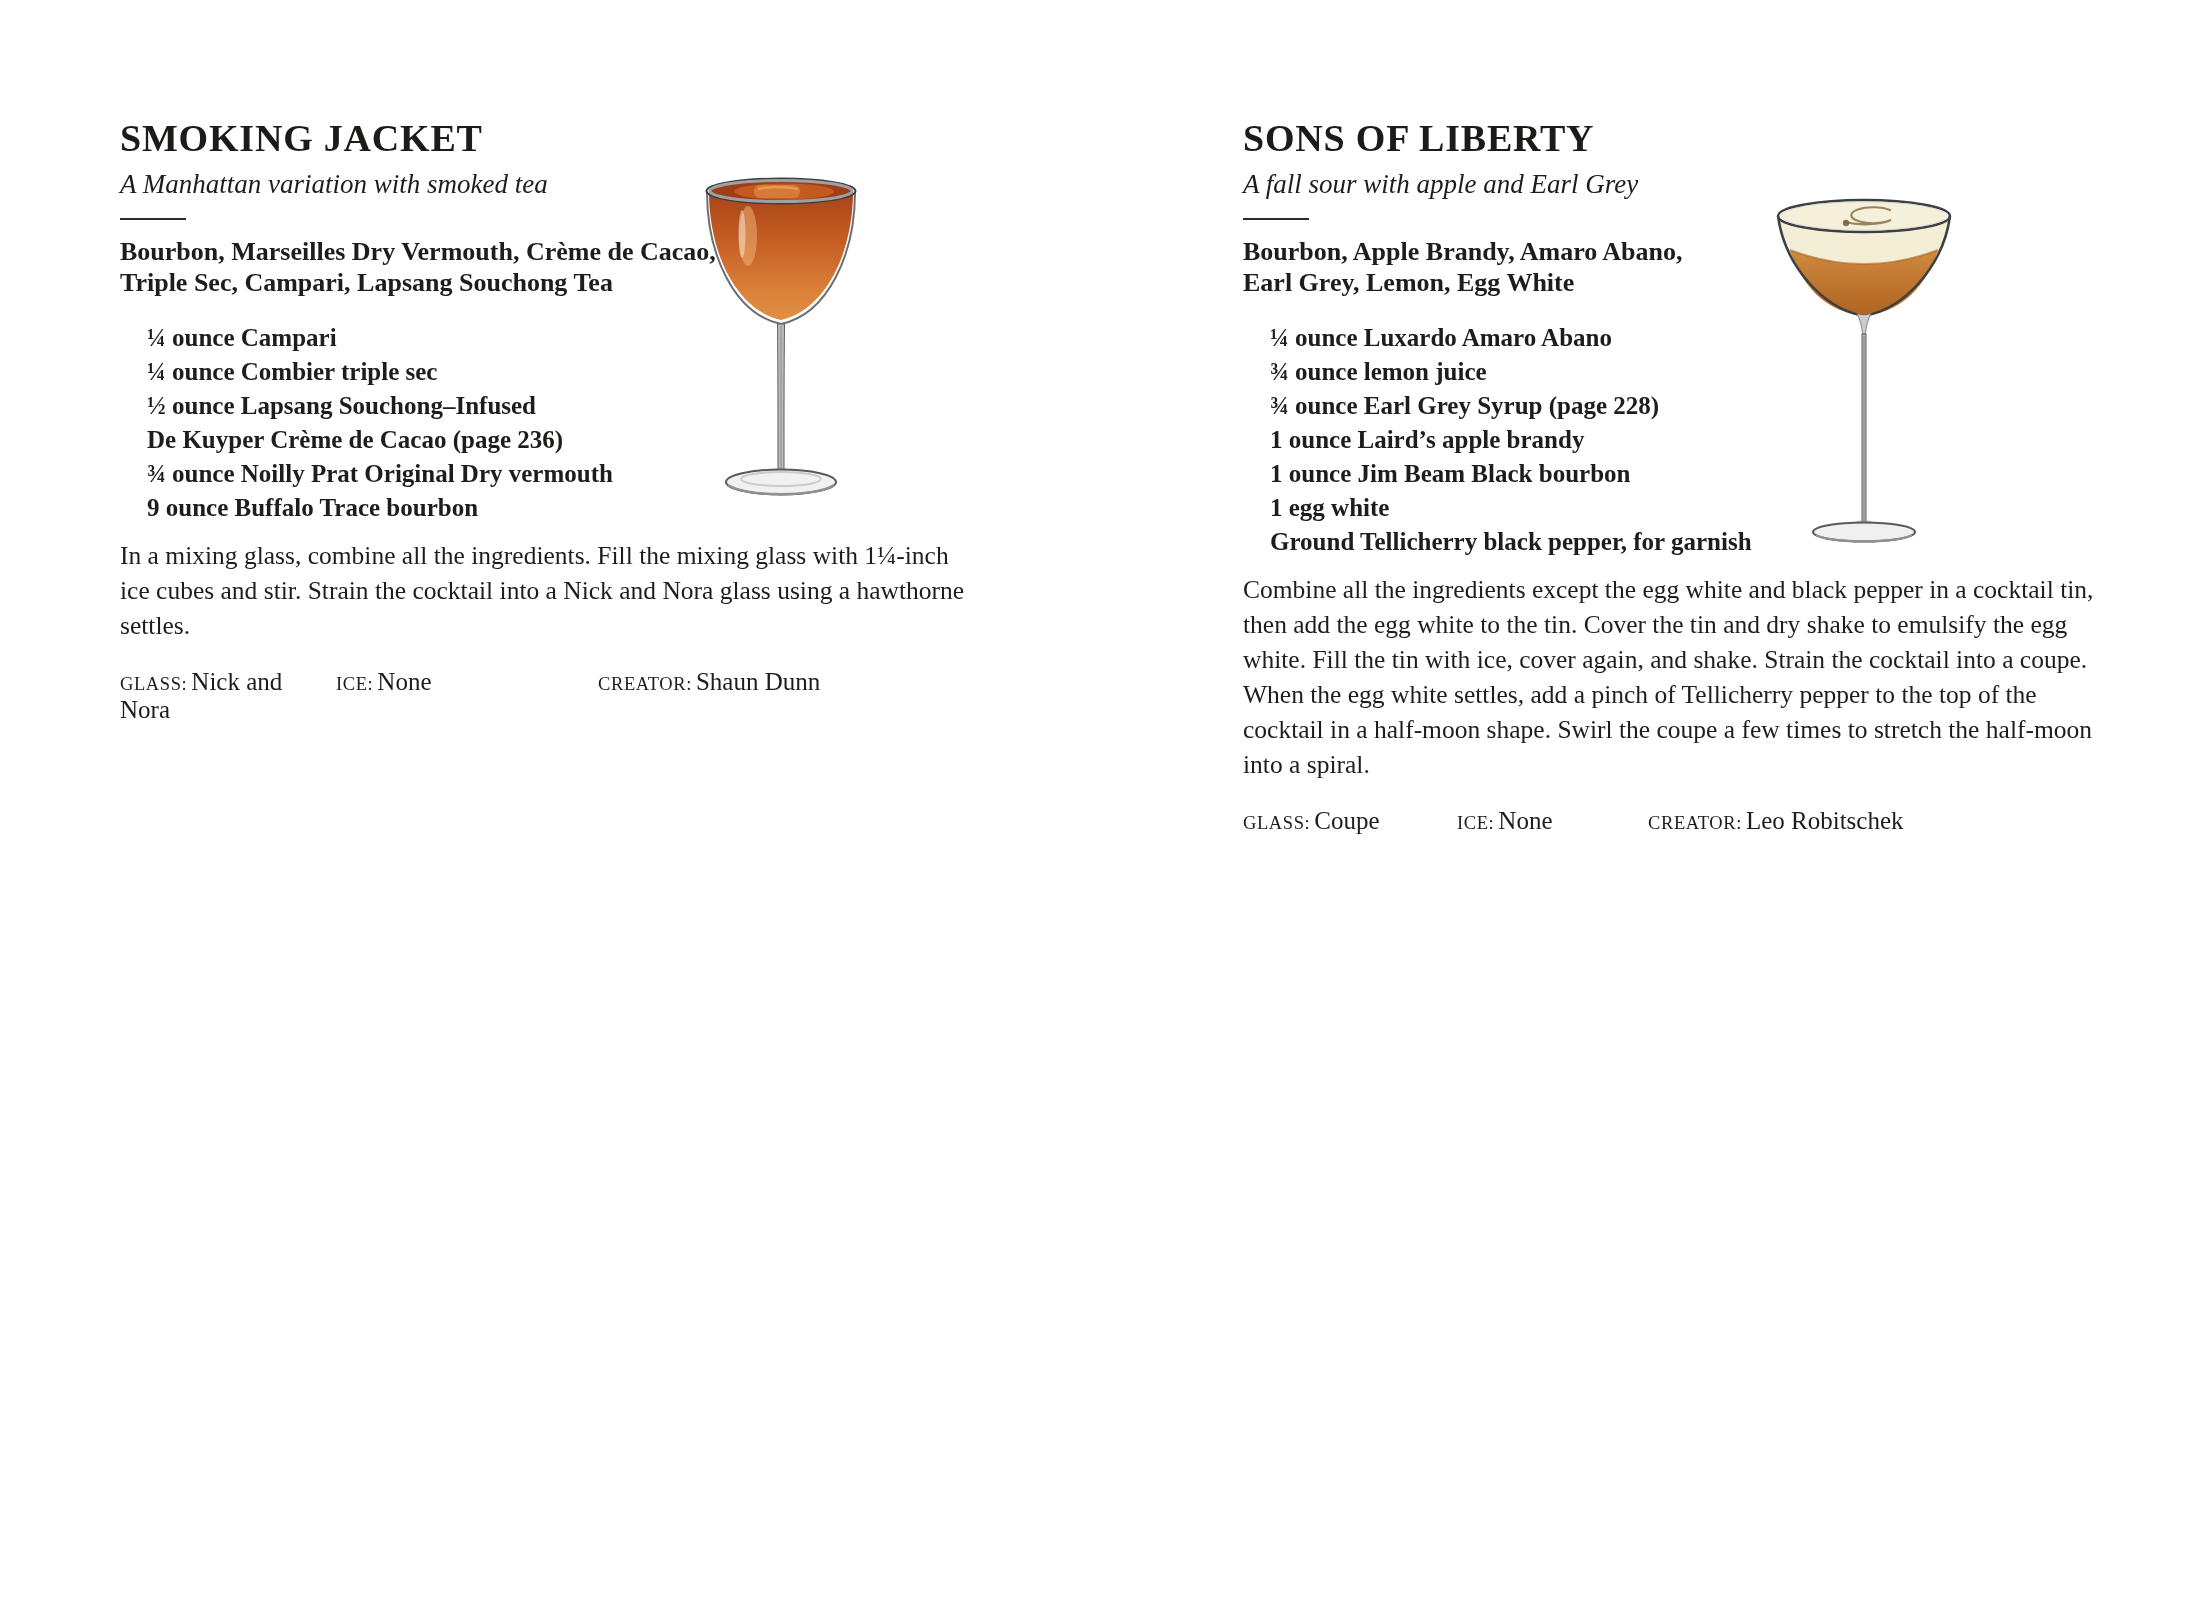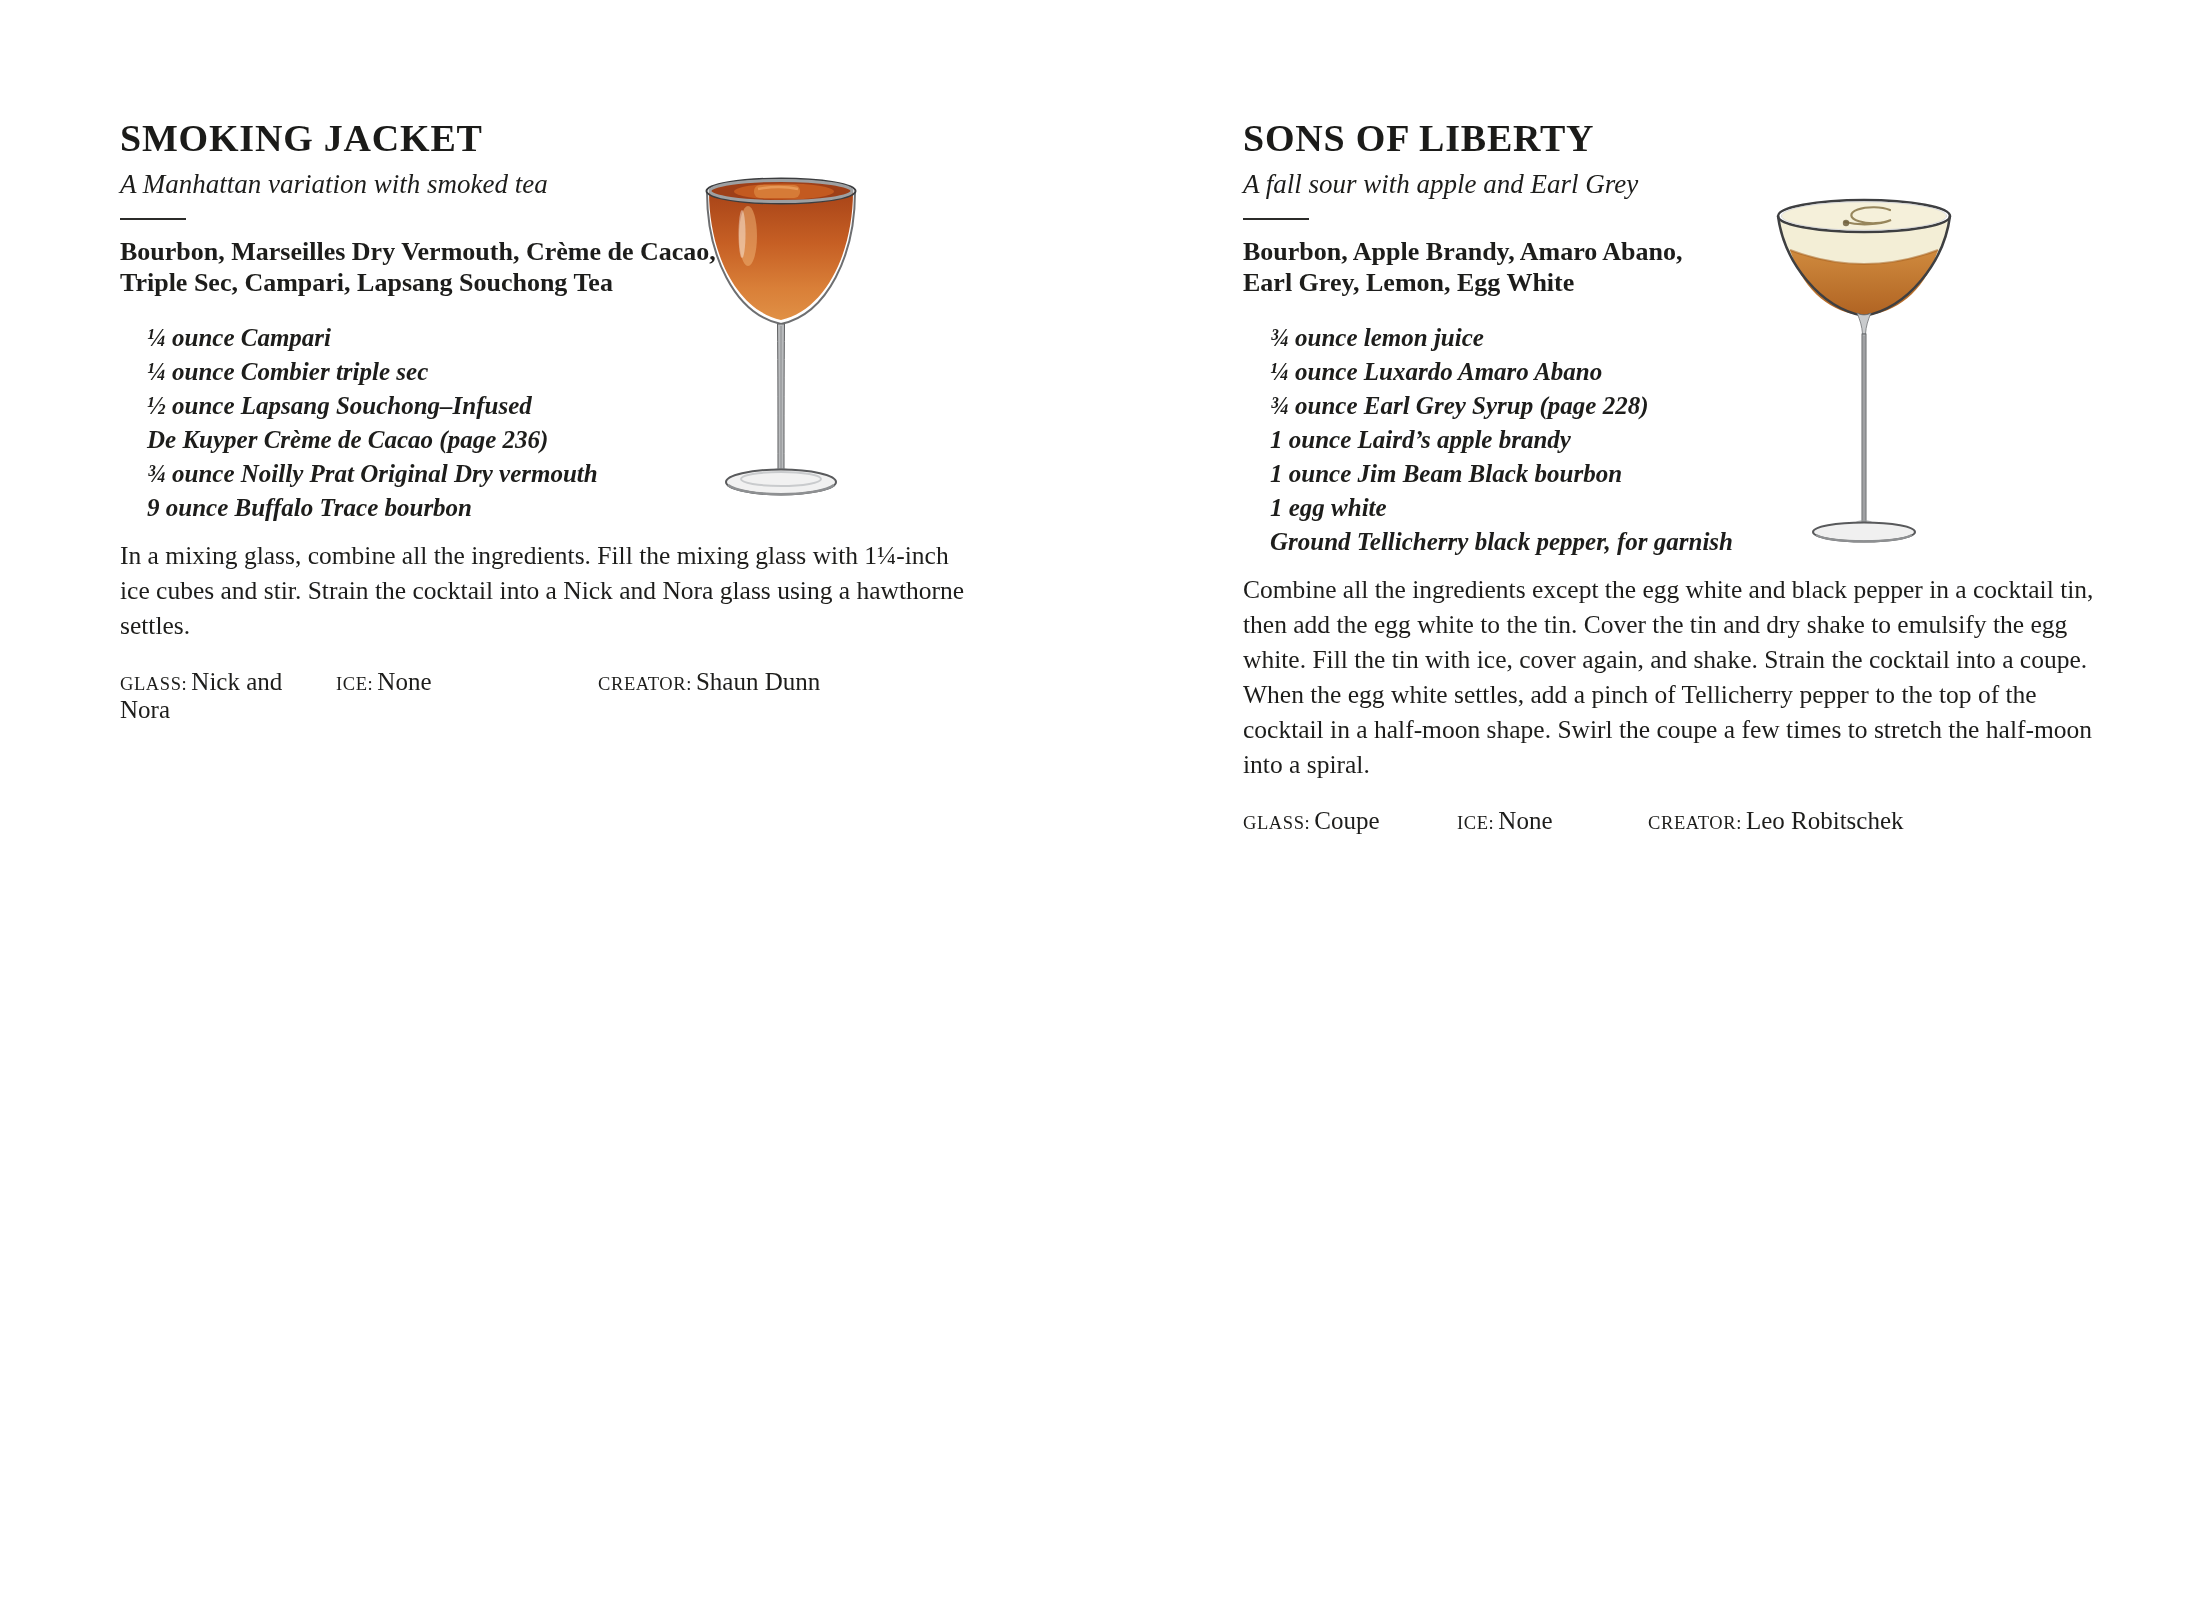--- a/index.html
+++ b/index.html
@@ -15,21 +15,21 @@
     margin:0; font-size:38px; font-weight:bold; letter-spacing:0.8px;
     line-height:1.1; color:#1b1b19;
   }
   .subtitle { margin:8px 0 0; font-style:italic; font-size:27px; line-height:1.25; }
   .rule { width:66px; border:0; border-top:2px solid #2b2b29; margin:16px 0 0; }
 
   .summary { margin:16px 0 0; font-weight:bold; font-size:26px; line-height:1.22; }
 
   .ingredients {
     list-style:none; margin:22px 0 0; padding:0 0 0 27px;
-    font-weight:bold; font-size:25px; line-height:1.36;font-style:italic;
+    font-weight:bold; font-size:25px; line-height:1.36;
   }
   .instructions { margin:14px 0 0; font-size:25.5px; line-height:1.37; max-width:862px; }
 
   .meta { display:grid; margin-top:24px; align-items:baseline; }
   .meta-cols-left  { grid-template-columns:216px 262px auto; }
   .meta-cols-right { grid-template-columns:214px 191px auto; }
   .meta-label { font-size:18.5px; letter-spacing:0.6px; }
   .meta-value { font-size:25px; }
 
   .glass { position:absolute; }
@@ -100,22 +100,22 @@
     <path d="M32,311 A55,12.5 0 0 0 138,311" stroke="#8e9092" stroke-width="2.5" fill="none"></path>
     <ellipse cx="85" cy="305" rx="40" ry="7" fill="none" stroke="#c9cbcd" stroke-width="2"></ellipse>
   </svg>
 
   <section class="recipe recipe-right">
     <h1 class="title">SONS OF LIBERTY</h1>
     <p class="subtitle">A fall sour with apple and Earl Grey</p>
     <hr class="rule">
     <p class="summary"><span>Bourbon, Apple Brandy, Amaro Abano,</span><br><span>Earl Grey, Lemon, Egg White</span></p>
     <ul class="ingredients">
+      <li>¼ ounce Luxardo Amaro Abano</li>
       <li>¾ ounce lemon juice</li>
-      <li>¼ ounce Luxardo Amaro Abano</li>
       <li>¾ ounce Earl Grey Syrup (page 228)</li>
       <li>1 ounce Laird’s apple brandy</li>
       <li>1 ounce Jim Beam Black bourbon</li>
       <li>1 egg white</li>
       <li>Ground Tellicherry black pepper, for garnish</li>
     </ul>
     <p class="instructions">Combine all the ingredients except the egg white and black pepper in a cocktail tin, then add the egg white to the tin. Cover the tin and dry shake to emulsify the egg white. Fill the tin with ice, cover again, and shake. Strain the cocktail into a coupe. When the egg white settles, add a pinch of Tellicherry pepper to the top of the cocktail in a half-moon shape. Swirl the coupe a few times to stretch the half-moon into a spiral.</p>
     <div class="meta meta-cols-right">
       <span><span class="meta-label">GLASS:</span> <span class="meta-value">Coupe</span></span>
       <span><span class="meta-label">ICE:</span> <span class="meta-value">None</span></span>

